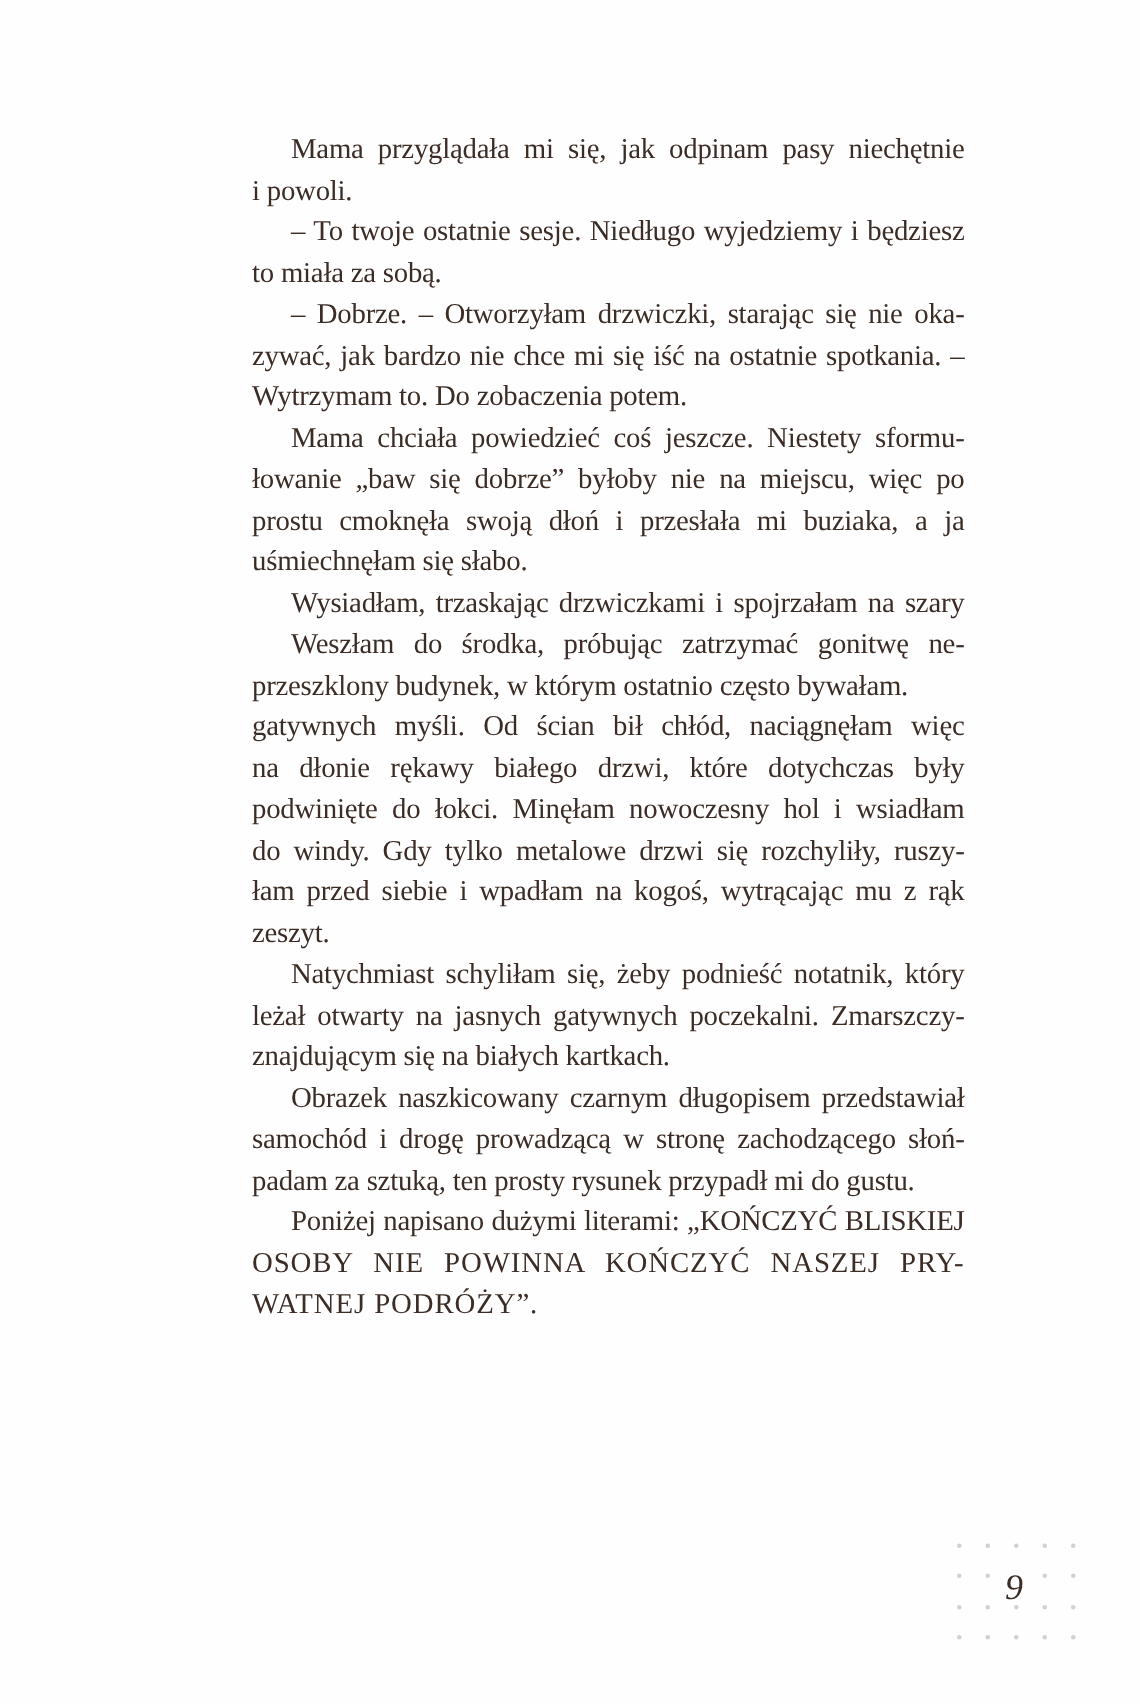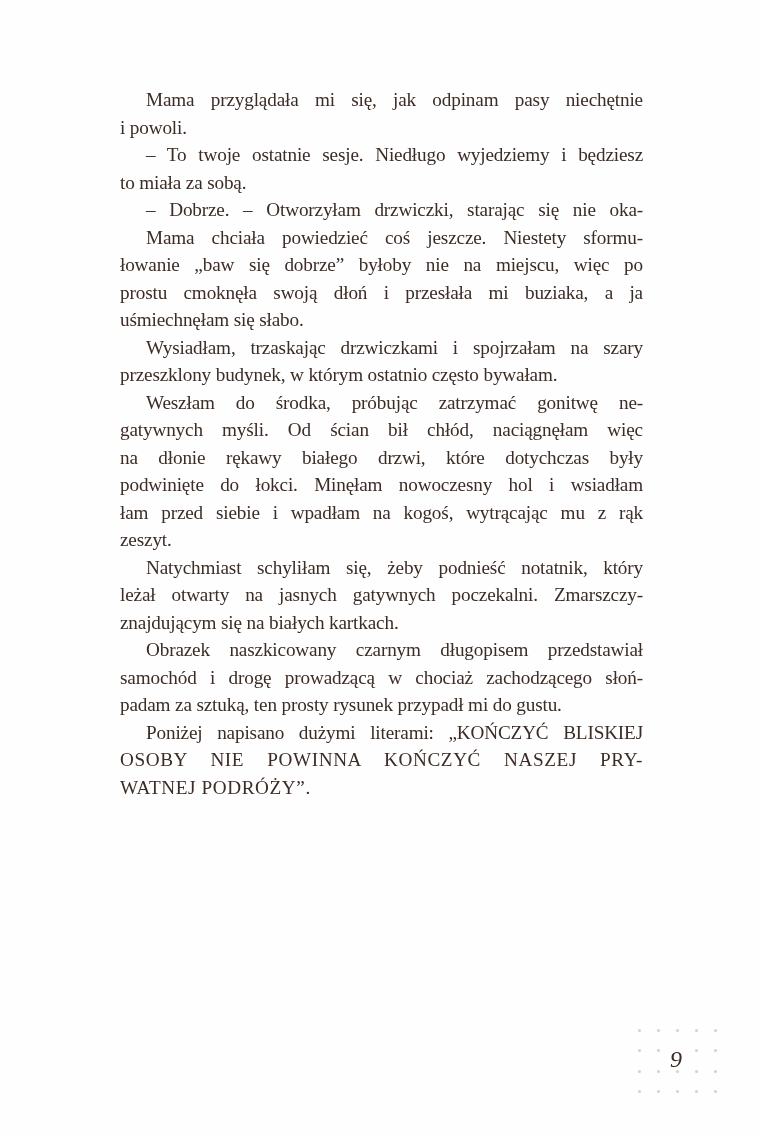--- a/index.html
+++ b/index.html
@@ -31,20 +31,21 @@
     color: #3b2c25;
     text-align: justify;
     letter-spacing: -0.15px;
   }
   .line {
     display: block;
     white-space: nowrap;
     height: 27.5px;
     text-align: justify;
     text-align-last: justify;
+    margin-left: 48px;
   }
   .line.last {
     text-align-last: left;
   }
   .line.indent {
     padding-left: 26px;
   }
   .caps {
     letter-spacing: 0.6px;
   }
@@ -78,37 +79,40 @@
 </head>
 <body>
 
 <div class="page">
   <div class="text-block" id="text-block">
       <span class="line indent">Mama przyglądała mi się, jak odpinam pasy niechętnie</span>
       <span class="line last">i powoli.</span>
       <span class="line indent">– To twoje ostatnie sesje. Niedługo wyjedziemy i będziesz</span>
       <span class="line last">to miała za sobą.</span>
       <span class="line indent">– Dobrze. – Otworzyłam drzwiczki, starając się nie oka-</span>
+      <span class="line">zywać, jak bardzo nie chce mi się iść na ostatnie spotkania. –</span>
+      <span class="line last">Wytrzymam to. Do zobaczenia potem.</span>
       <span class="line indent">Mama chciała powiedzieć coś jeszcze. Niestety sformu-</span>
       <span class="line">łowanie „baw się dobrze” byłoby nie na miejscu, więc po</span>
       <span class="line">prostu cmoknęła swoją dłoń i przesłała mi buziaka, a ja</span>
       <span class="line last">uśmiechnęłam się słabo.</span>
       <span class="line indent">Wysiadłam, trzaskając drzwiczkami i spojrzałam na szary</span>
+      <span class="line indent">Weszłam do środka, próbując zatrzymać gonitwę ne-</span>
       <span class="line last">przeszklony budynek, w którym ostatnio często bywałam.</span>
-      <span class="line indent">Weszłam do środka, próbując zatrzymać gonitwę ne-</span>
       <span class="line">gatywnych myśli. Od ścian bił chłód, naciągnęłam więc</span>
       <span class="line">na dłonie rękawy białego drzwi, które dotychczas były</span>
       <span class="line">podwinięte do łokci. Minęłam nowoczesny hol i wsiadłam</span>
+      <span class="line">do windy. Gdy tylko metalowe drzwi się rozchyliły, ruszy-</span>
       <span class="line">łam przed siebie i wpadłam na kogoś, wytrącając mu z rąk</span>
       <span class="line last">zeszyt.</span>
       <span class="line indent">Natychmiast schyliłam się, żeby podnieść notatnik, który</span>
       <span class="line">leżał otwarty na jasnych gatywnych poczekalni. Zmarszczy-</span>
       <span class="line last">znajdującym się na białych kartkach.</span>
       <span class="line indent">Obrazek naszkicowany czarnym długopisem przedstawiał</span>
-      <span class="line">samochód i drogę prowadzącą w chociaż zachodzącego słoń-</span>
+      <span class="line">samochód i drogę prowadzącą w stronę zachodzącego słoń-</span>
       <span class="line last">padam za sztuką, ten prosty rysunek przypadł mi do gustu.</span>
       <span class="line indent">Poniżej napisano dużymi literami: „KOŃCZYĆ BLISKIEJ</span>
       <span class="line caps">OSOBY NIE POWINNA KOŃCZYĆ NASZEJ PRY-</span>
       <span class="line last caps">WATNEJ PODRÓŻY”.</span>
     </div>
 
   <div class="page-number-area" id="dot-grid">
       <span class="dot" style="left: 10px; top: 9px;"></span>
       <span class="dot" style="left: 29px; top: 9px;"></span>
       <span class="dot" style="left: 48px; top: 9px;"></span>

